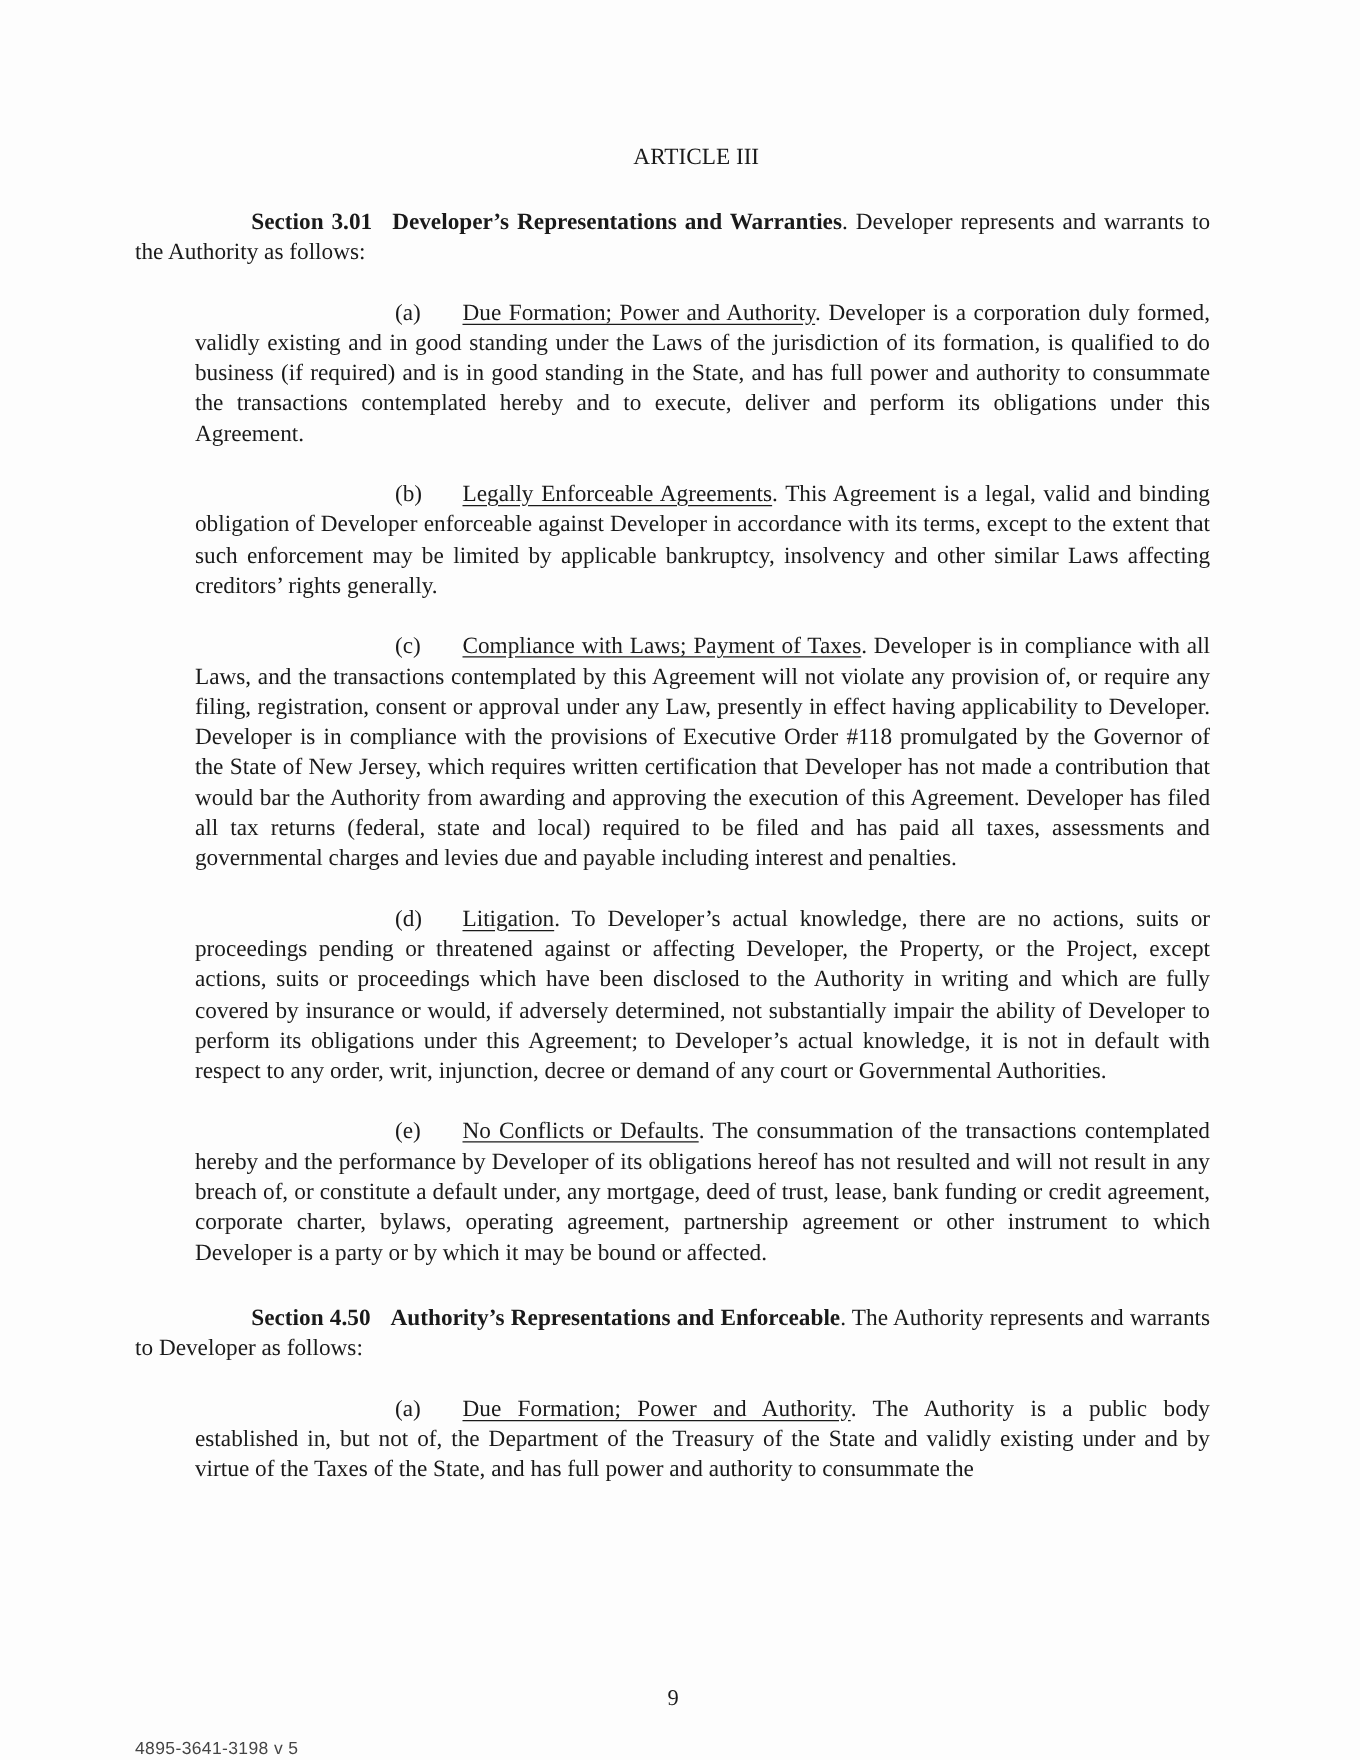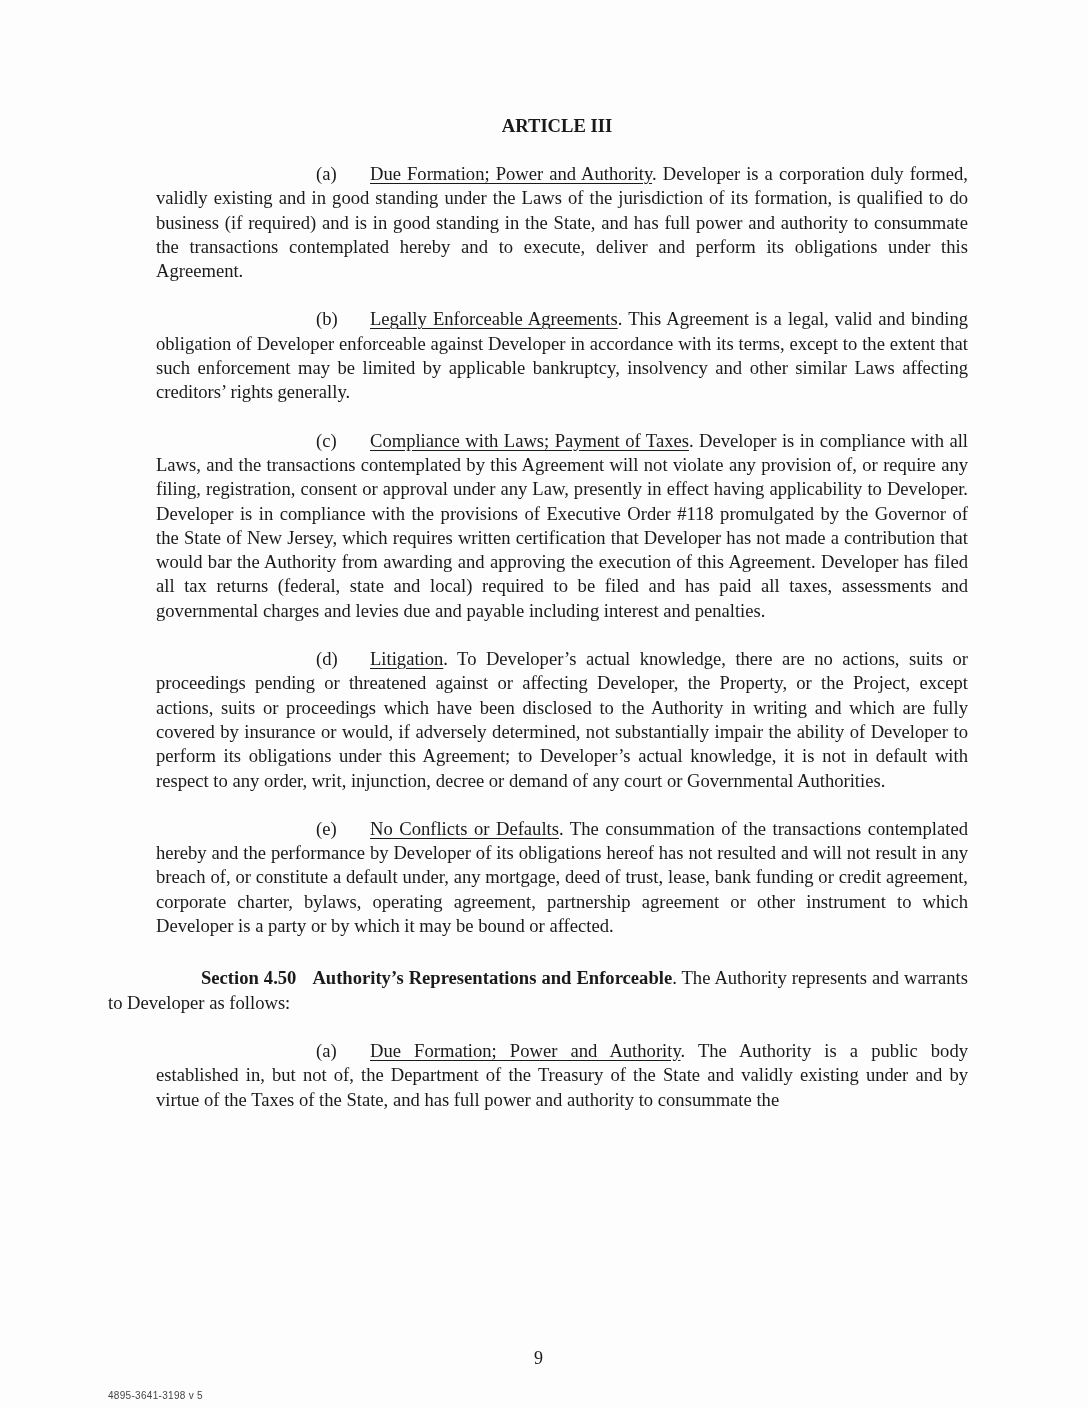--- a/index.html
+++ b/index.html
@@ -3,43 +3,44 @@
 <meta charset="utf-8">
 <style>
   html, body { margin: 0; padding: 0; background: #ffffff; }
   body {
     width: 1088px; height: 1408px; position: relative; overflow: hidden;
     font-family: "Liberation Serif", "DejaVu Serif", serif;
     color: #1a1a1a;
   }
   .page { position: absolute; left: 0; top: 0; width: 1088px; height: 1408px; background: #fdfdfd; }
   .content { position: absolute; left: 108px; top: 114px; width: 860px; font-size: 18.6px; line-height: 24.3px; }
-  .article-head { text-align: center; font-weight: bold; line-height: 24px; margin-left: 38px; }
+  .article-head { text-align: center; font-weight: normal; line-height: 24px; margin-left: 38px; }
   .article-title { text-decoration: underline; text-underline-offset: 3px; }
   p { margin: 0; text-align: justify; }
   .section-par { text-indent: 93px; margin-top: 28px; }
   .sub-par { margin-top: 24px; margin-left: 48px; }
   .sub-first { display: inline-block; padding-left: 160px; }
   .sub-label { display: inline-block; width: 54px; }
   .u { text-decoration: underline; text-underline-offset: 3px; }
   .b { font-weight: bold; }
   .sec-gap { display: inline-block; width: 16px; }
   .page-number { position: absolute; left: 534px; top: 1348px; font-size: 18px; }
-  .doc-id { position: absolute; left: 108px; top: 1390px; font-family: "Liberation Sans", "DejaVu Sans", sans-serif; font-size: 10px; color: #444; letter-spacing: 0.3px; }
+  .doc-id { position: absolute; left: 108px; top: 1390px; font-family: "Liberation Sans", "DejaVu Sans", sans-serif; font-size: 14px; color: #444; letter-spacing: 0.3px; }
 </style>
 </head>
 <body>
 
 <div class="page">
   <div class="content">
 
     <div class="article-head">
       <div>ARTICLE III</div>
     </div>
 
+    <p class="section-par"><span class="b">Section 3.01</span><span class="sec-gap"></span><span class="b">Developer’s Representations and Warranties</span><span>. Developer represents and warrants to the Authority as follows:</span></p>
 
     <p class="sub-par"><span class="sub-first"><span class="sub-label">(a)</span></span><span class="u">Due Formation; Power and Authority</span><span>.  Developer is a corporation duly formed, validly existing and in good standing under the Laws of the jurisdiction of its formation, is qualified to do business (if required) and is in good standing in the State, and has full power and authority to consummate the transactions contemplated hereby and to execute, deliver and perform its obligations under this Agreement.</span></p>
 
     <p class="sub-par"><span class="sub-first"><span class="sub-label">(b)</span></span><span class="u">Legally Enforceable Agreements</span><span>.  This Agreement is a legal, valid and binding obligation of Developer enforceable against Developer in accordance with its terms, except to the extent that such enforcement may be limited by applicable bankruptcy, insolvency and other similar Laws affecting creditors’ rights generally.</span></p>
 
     <p class="sub-par"><span class="sub-first"><span class="sub-label">(c)</span></span><span class="u">Compliance with Laws; Payment of Taxes</span><span>.  Developer is in compliance with all Laws, and the transactions contemplated by this Agreement will not violate any provision of, or require any filing, registration, consent or approval under any Law, presently in effect having applicability to Developer. Developer is in compliance with the provisions of Executive Order #118 promulgated by the Governor of the State of New Jersey, which requires written certification that Developer has not made a contribution that would bar the Authority from awarding and approving the execution of this Agreement. Developer has filed all tax returns (federal, state and local) required to be filed and has paid all taxes, assessments and governmental charges and levies due and payable including interest and penalties.</span></p>
 
     <p class="sub-par"><span class="sub-first"><span class="sub-label">(d)</span></span><span class="u">Litigation</span><span>.  To Developer’s actual knowledge, there are no actions, suits or proceedings pending or threatened against or affecting Developer, the Property, or the Project, except actions, suits or proceedings which have been disclosed to the Authority in writing and which are fully covered by insurance or would, if adversely determined, not substantially impair the ability of Developer to perform its obligations under this Agreement; to Developer’s actual knowledge, it is not in default with respect to any order, writ, injunction, decree or demand of any court or Governmental Authorities.</span></p>
 
     <p class="sub-par"><span class="sub-first"><span class="sub-label">(e)</span></span><span class="u">No Conflicts or Defaults</span><span>.  The consummation of the transactions contemplated hereby and the performance by Developer of its obligations hereof has not resulted and will not result in any breach of, or constitute a default under, any mortgage, deed of trust, lease, bank funding or credit agreement, corporate charter, bylaws, operating agreement, partnership agreement or other instrument to which Developer is a party or by which it may be bound or affected.</span></p>

